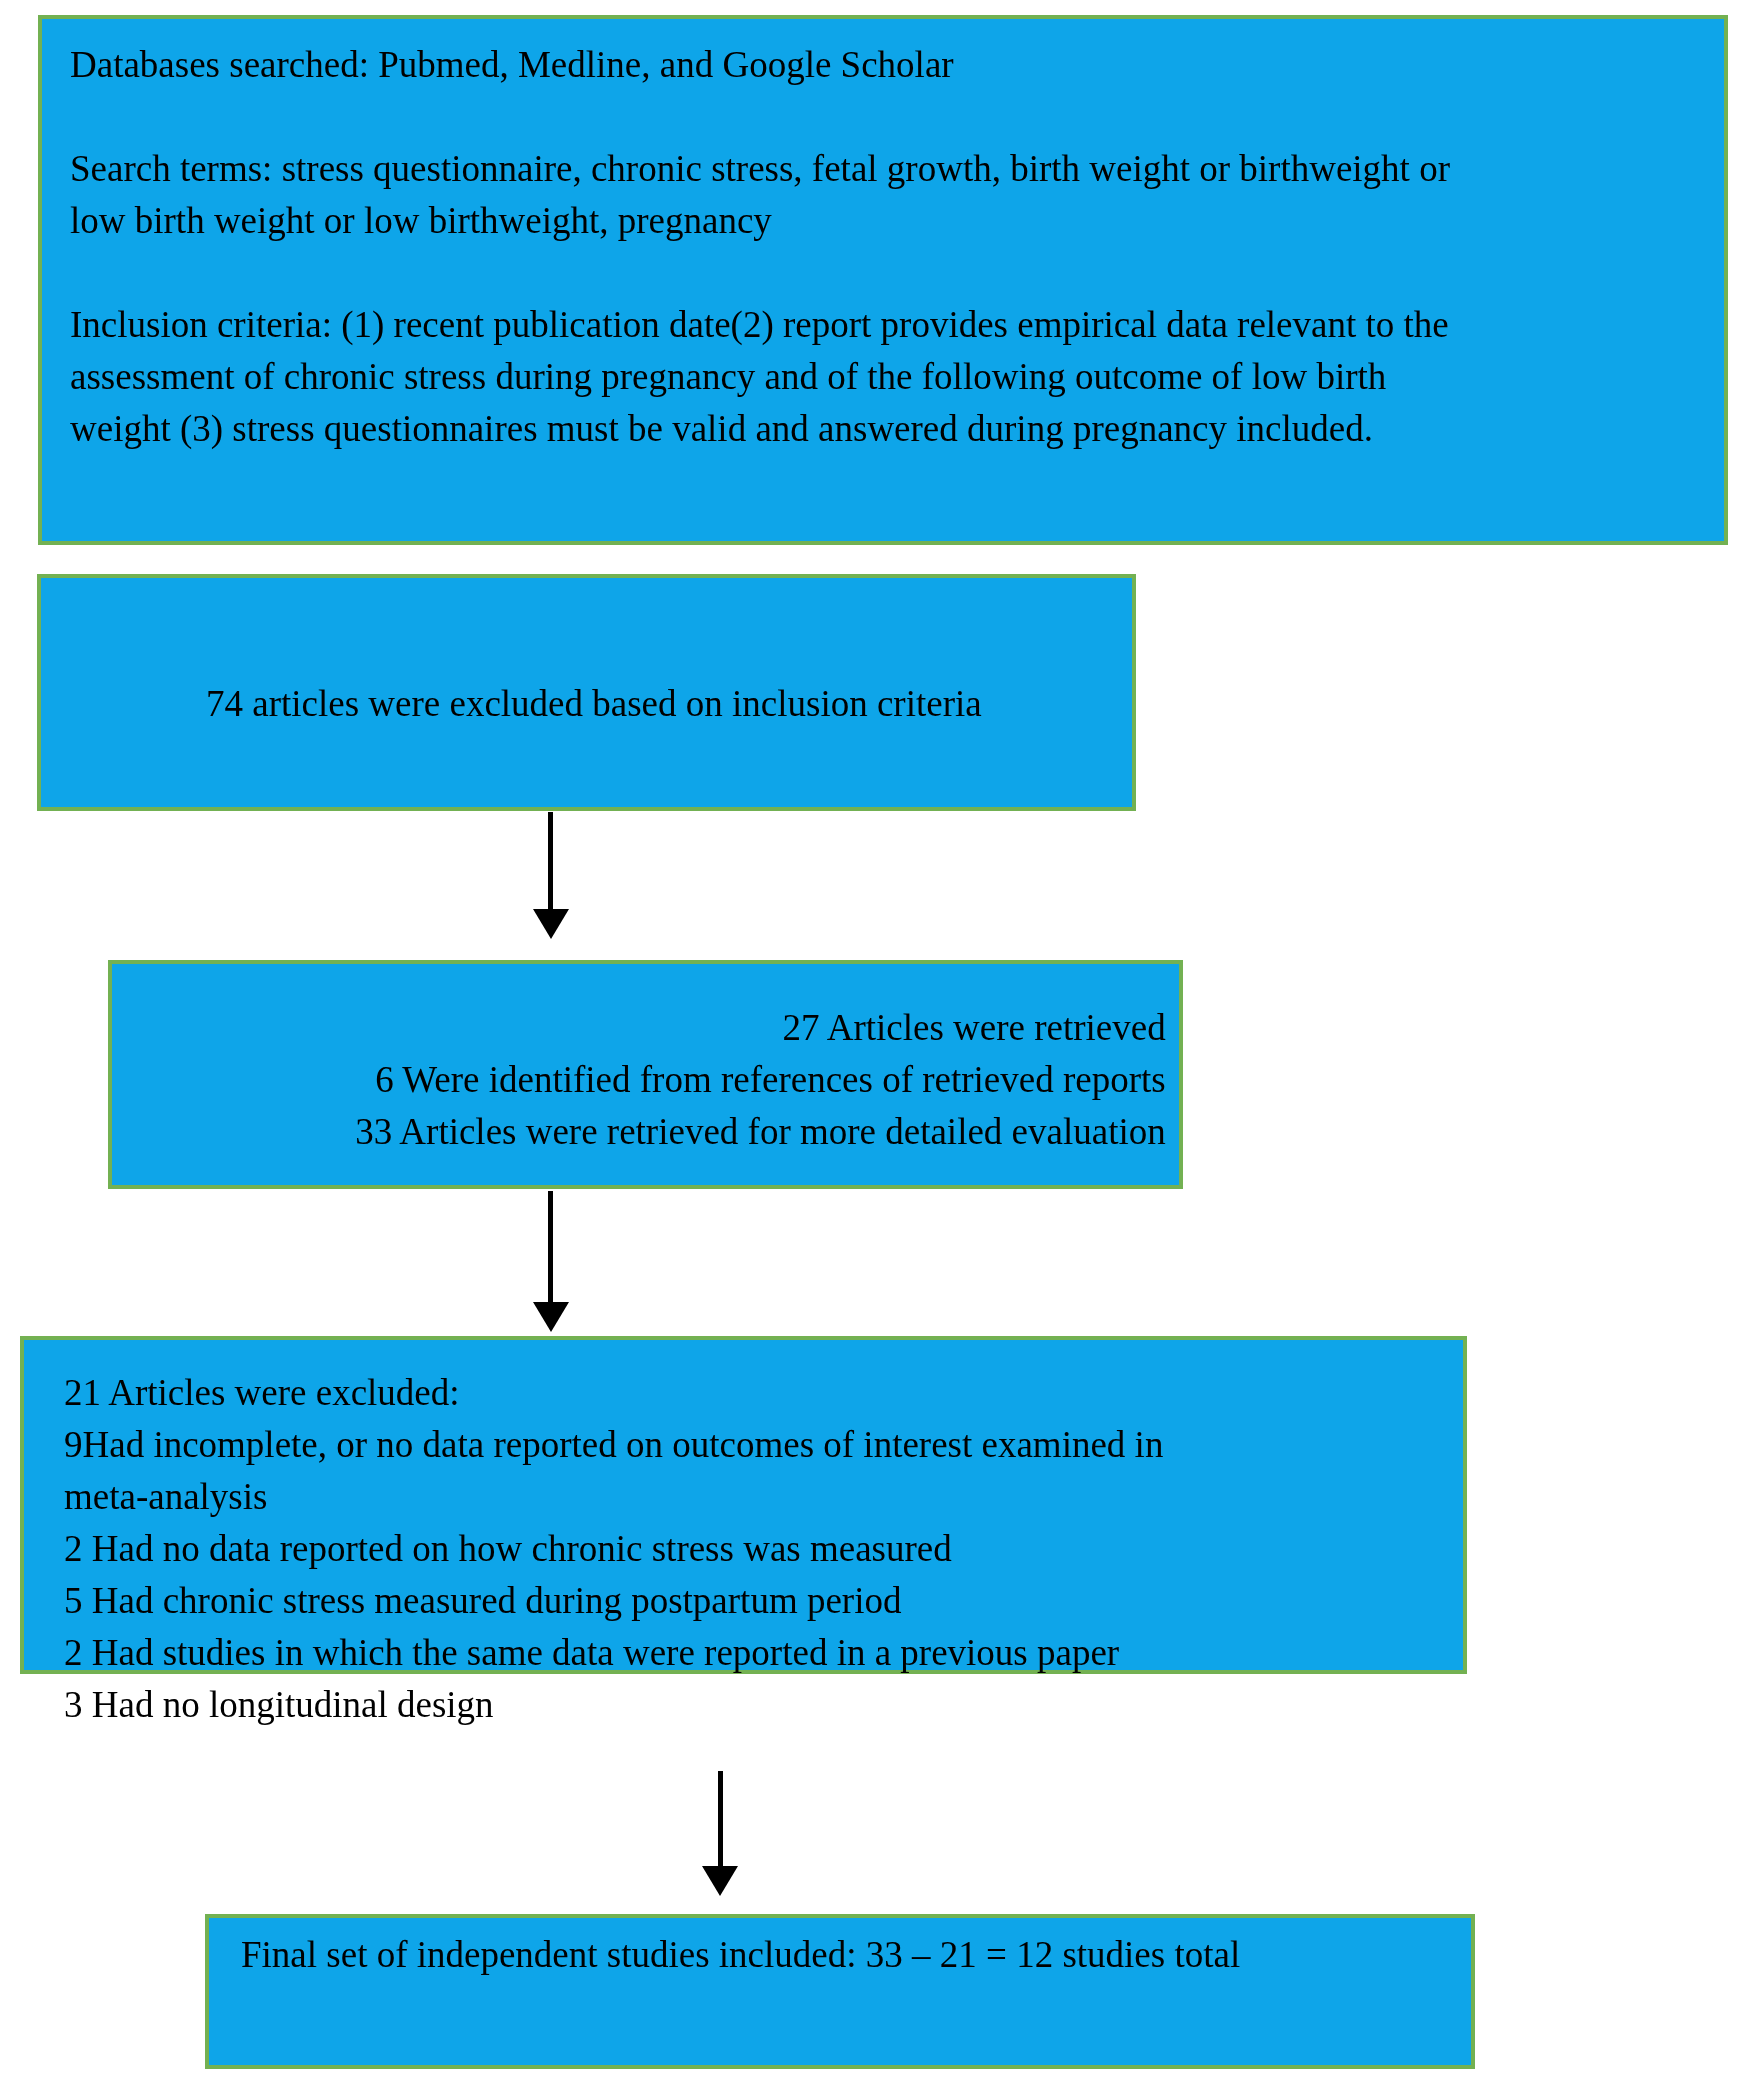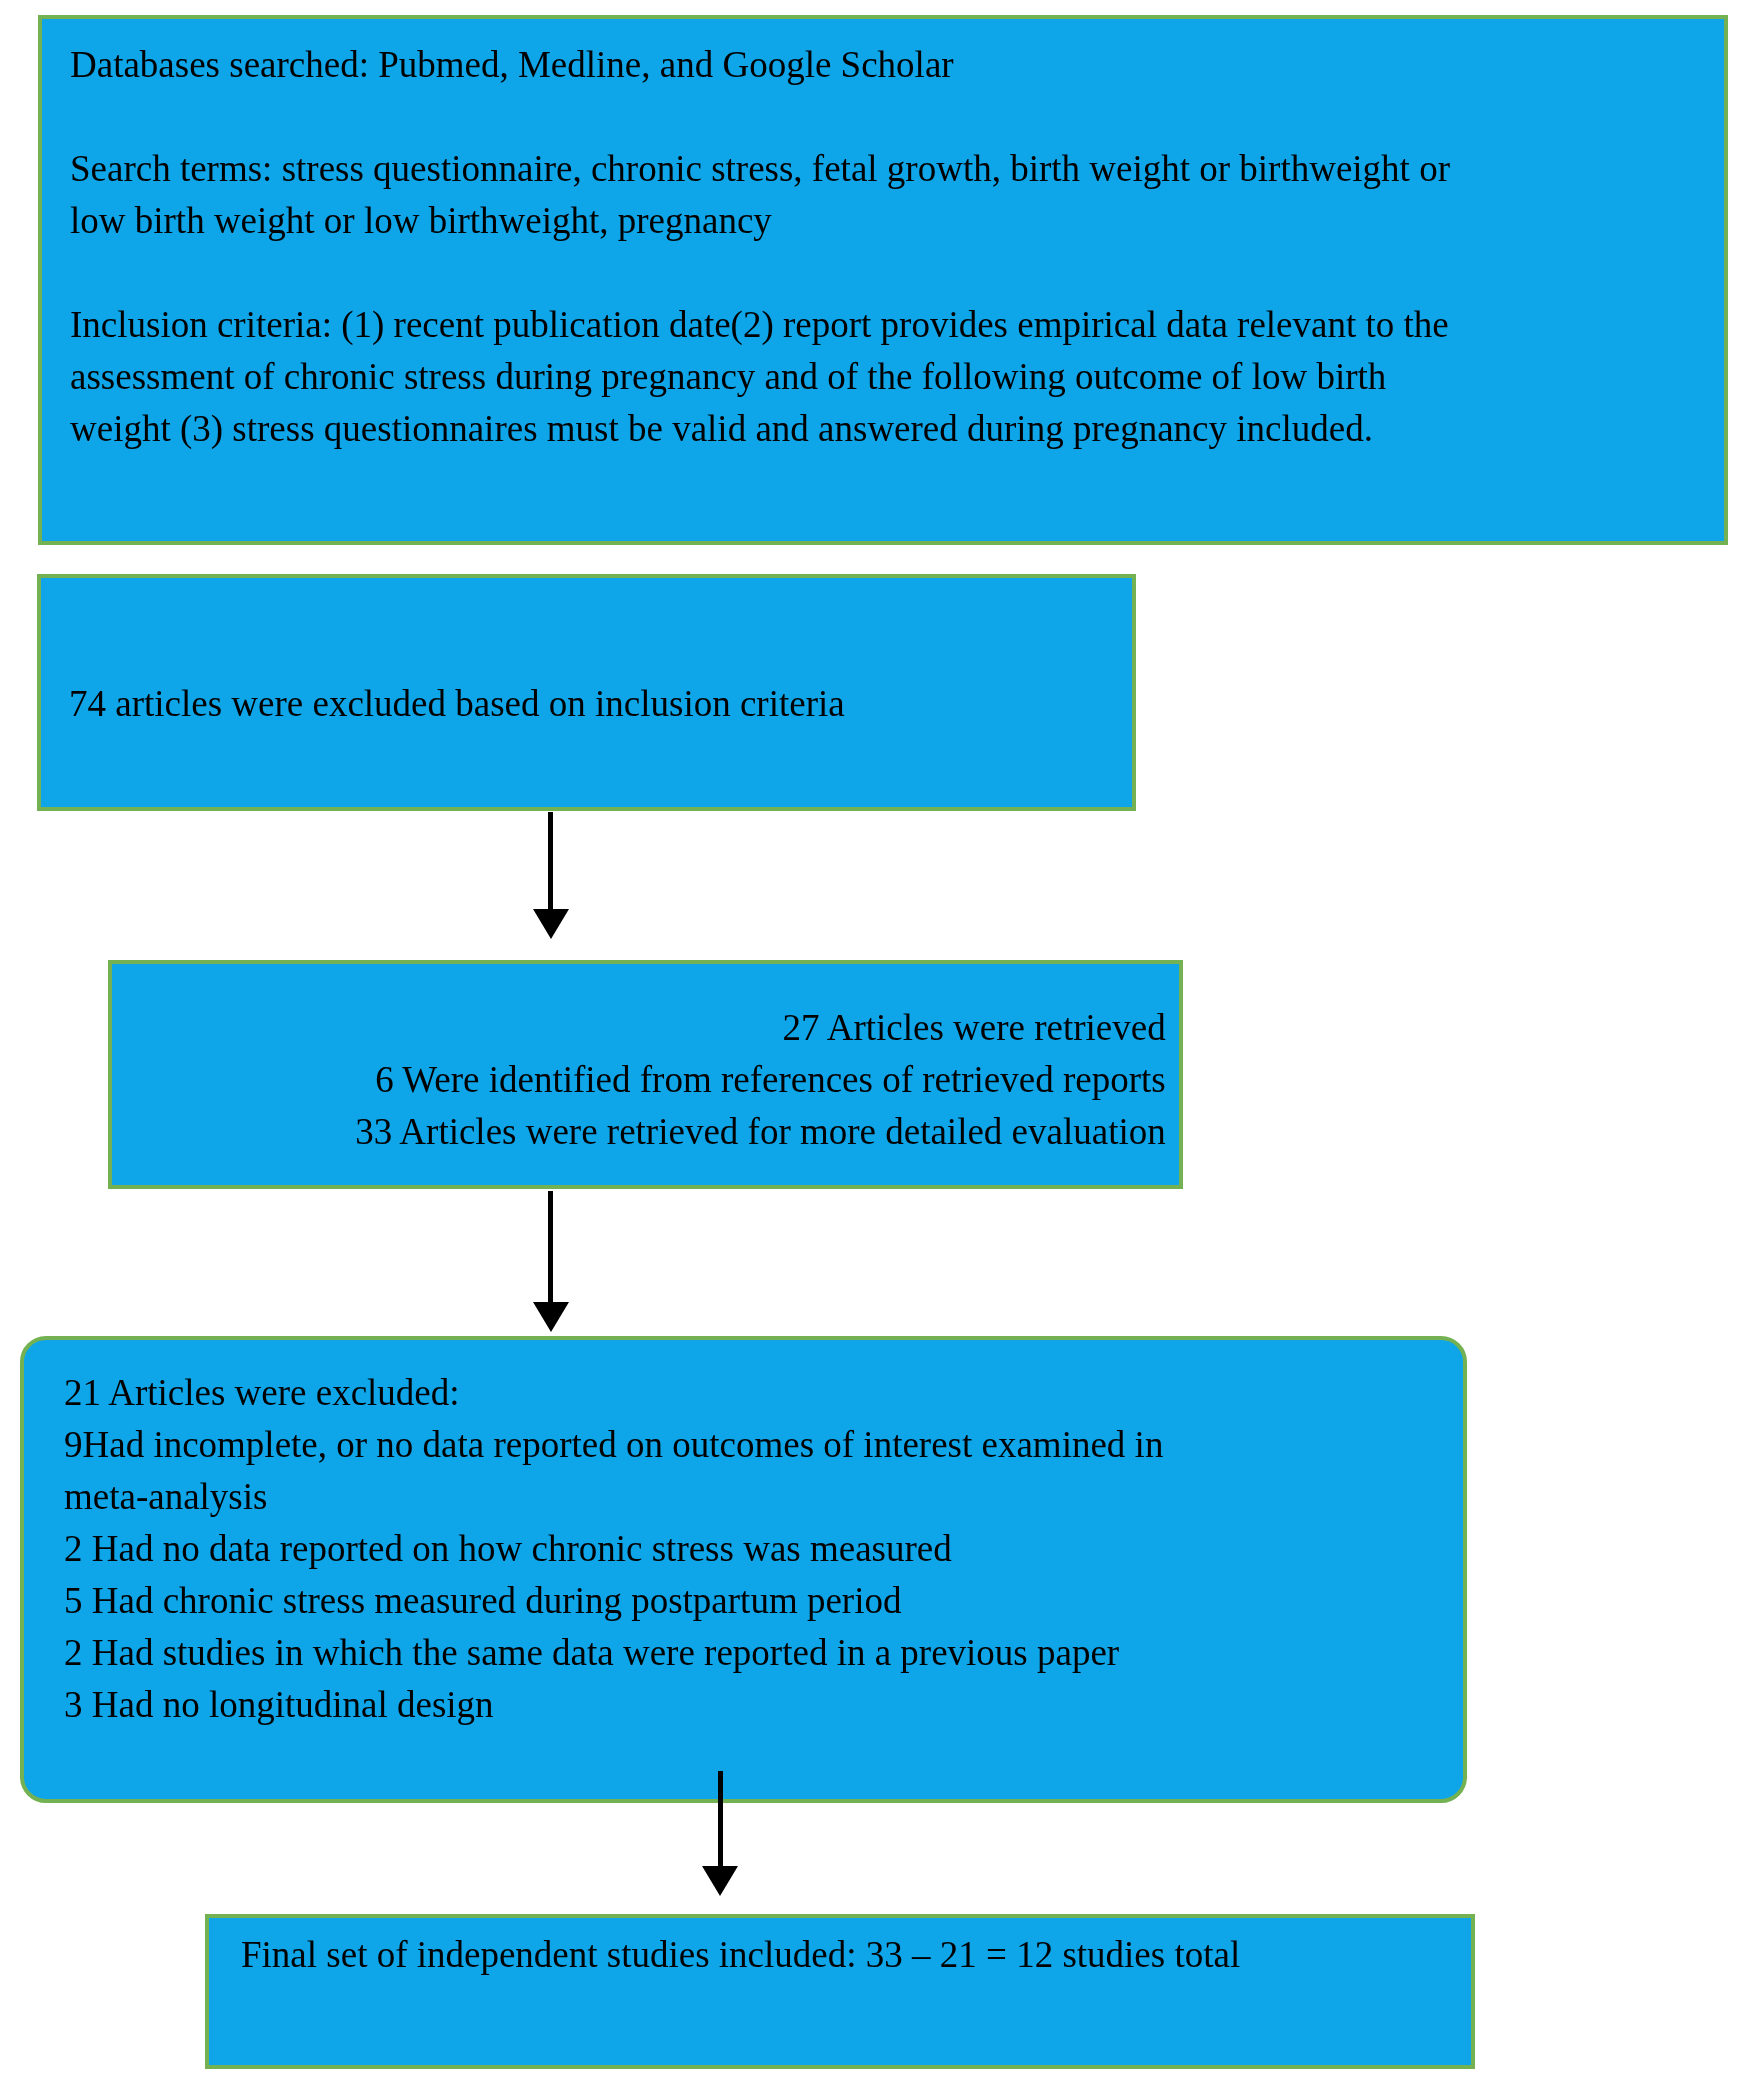--- a/index.html
+++ b/index.html
@@ -52,41 +52,41 @@
   <div class="line">Databases searched: Pubmed, Medline, and Google Scholar</div>
   <div class="line"></div>
   <div class="line">Search terms: stress questionnaire, chronic stress, fetal growth, birth weight or birthweight or</div>
   <div class="line">low birth weight or low birthweight, pregnancy</div>
   <div class="line"></div>
   <div class="line">Inclusion criteria: (1) recent publication date(2) report provides empirical data relevant to the</div>
   <div class="line">assessment of chronic stress during pregnancy and of the following outcome of low birth</div>
   <div class="line">weight (3) stress questionnaires must be valid and answered during pregnancy included.</div>
 </div>
 
-<div class="box" style="left:37px; top:574px; width:1099px; height:237px; padding:100px 13.3px 0 28px;">
+<div class="box" style="left:37px; top:574px; width:1099px; height:237px; padding:100px 13.3px 0 28px;text-align:center;">
   <div class="line">74 articles were excluded based on inclusion criteria</div>
 </div>
 
 <div class="arrow">
   <div class="arrow-line" style="left:548px; top:812px; height:98px;"></div>
   <div class="arrow-head" style="left:533px; top:909px;"></div>
 </div>
 
 <div class="box" style="left:108px; top:960px; width:1075px; height:229px; padding:38px 13.3px 0 48px;text-align:right;">
   <div class="line">27 Articles were retrieved</div>
   <div class="line">6 Were identified from references of retrieved reports</div>
   <div class="line">33 Articles were retrieved for more detailed evaluation</div>
 </div>
 
 <div class="arrow">
   <div class="arrow-line" style="left:548px; top:1191px; height:112px;"></div>
   <div class="arrow-head" style="left:533px; top:1302px;"></div>
 </div>
 
-<div class="box" style="left:20px; top:1336px; width:1447px; height:467px; padding:26.6px 13.3px 0 40px;border-radius:26px;">
+<div class="box" style="left:20px; top:1336px; width:1447px; height:338px; padding:26.6px 13.3px 0 40px;">
   <div class="line">21 Articles were excluded:</div>
   <div class="line">9Had incomplete, or no data reported on outcomes of interest examined in</div>
   <div class="line">meta-analysis</div>
   <div class="line">2 Had no data reported on how chronic stress was measured</div>
   <div class="line">5 Had chronic stress measured during postpartum period</div>
   <div class="line">2 Had studies in which the same data were reported in a previous paper</div>
   <div class="line">3 Had no longitudinal design</div>
 </div>
 
 <div class="arrow">

